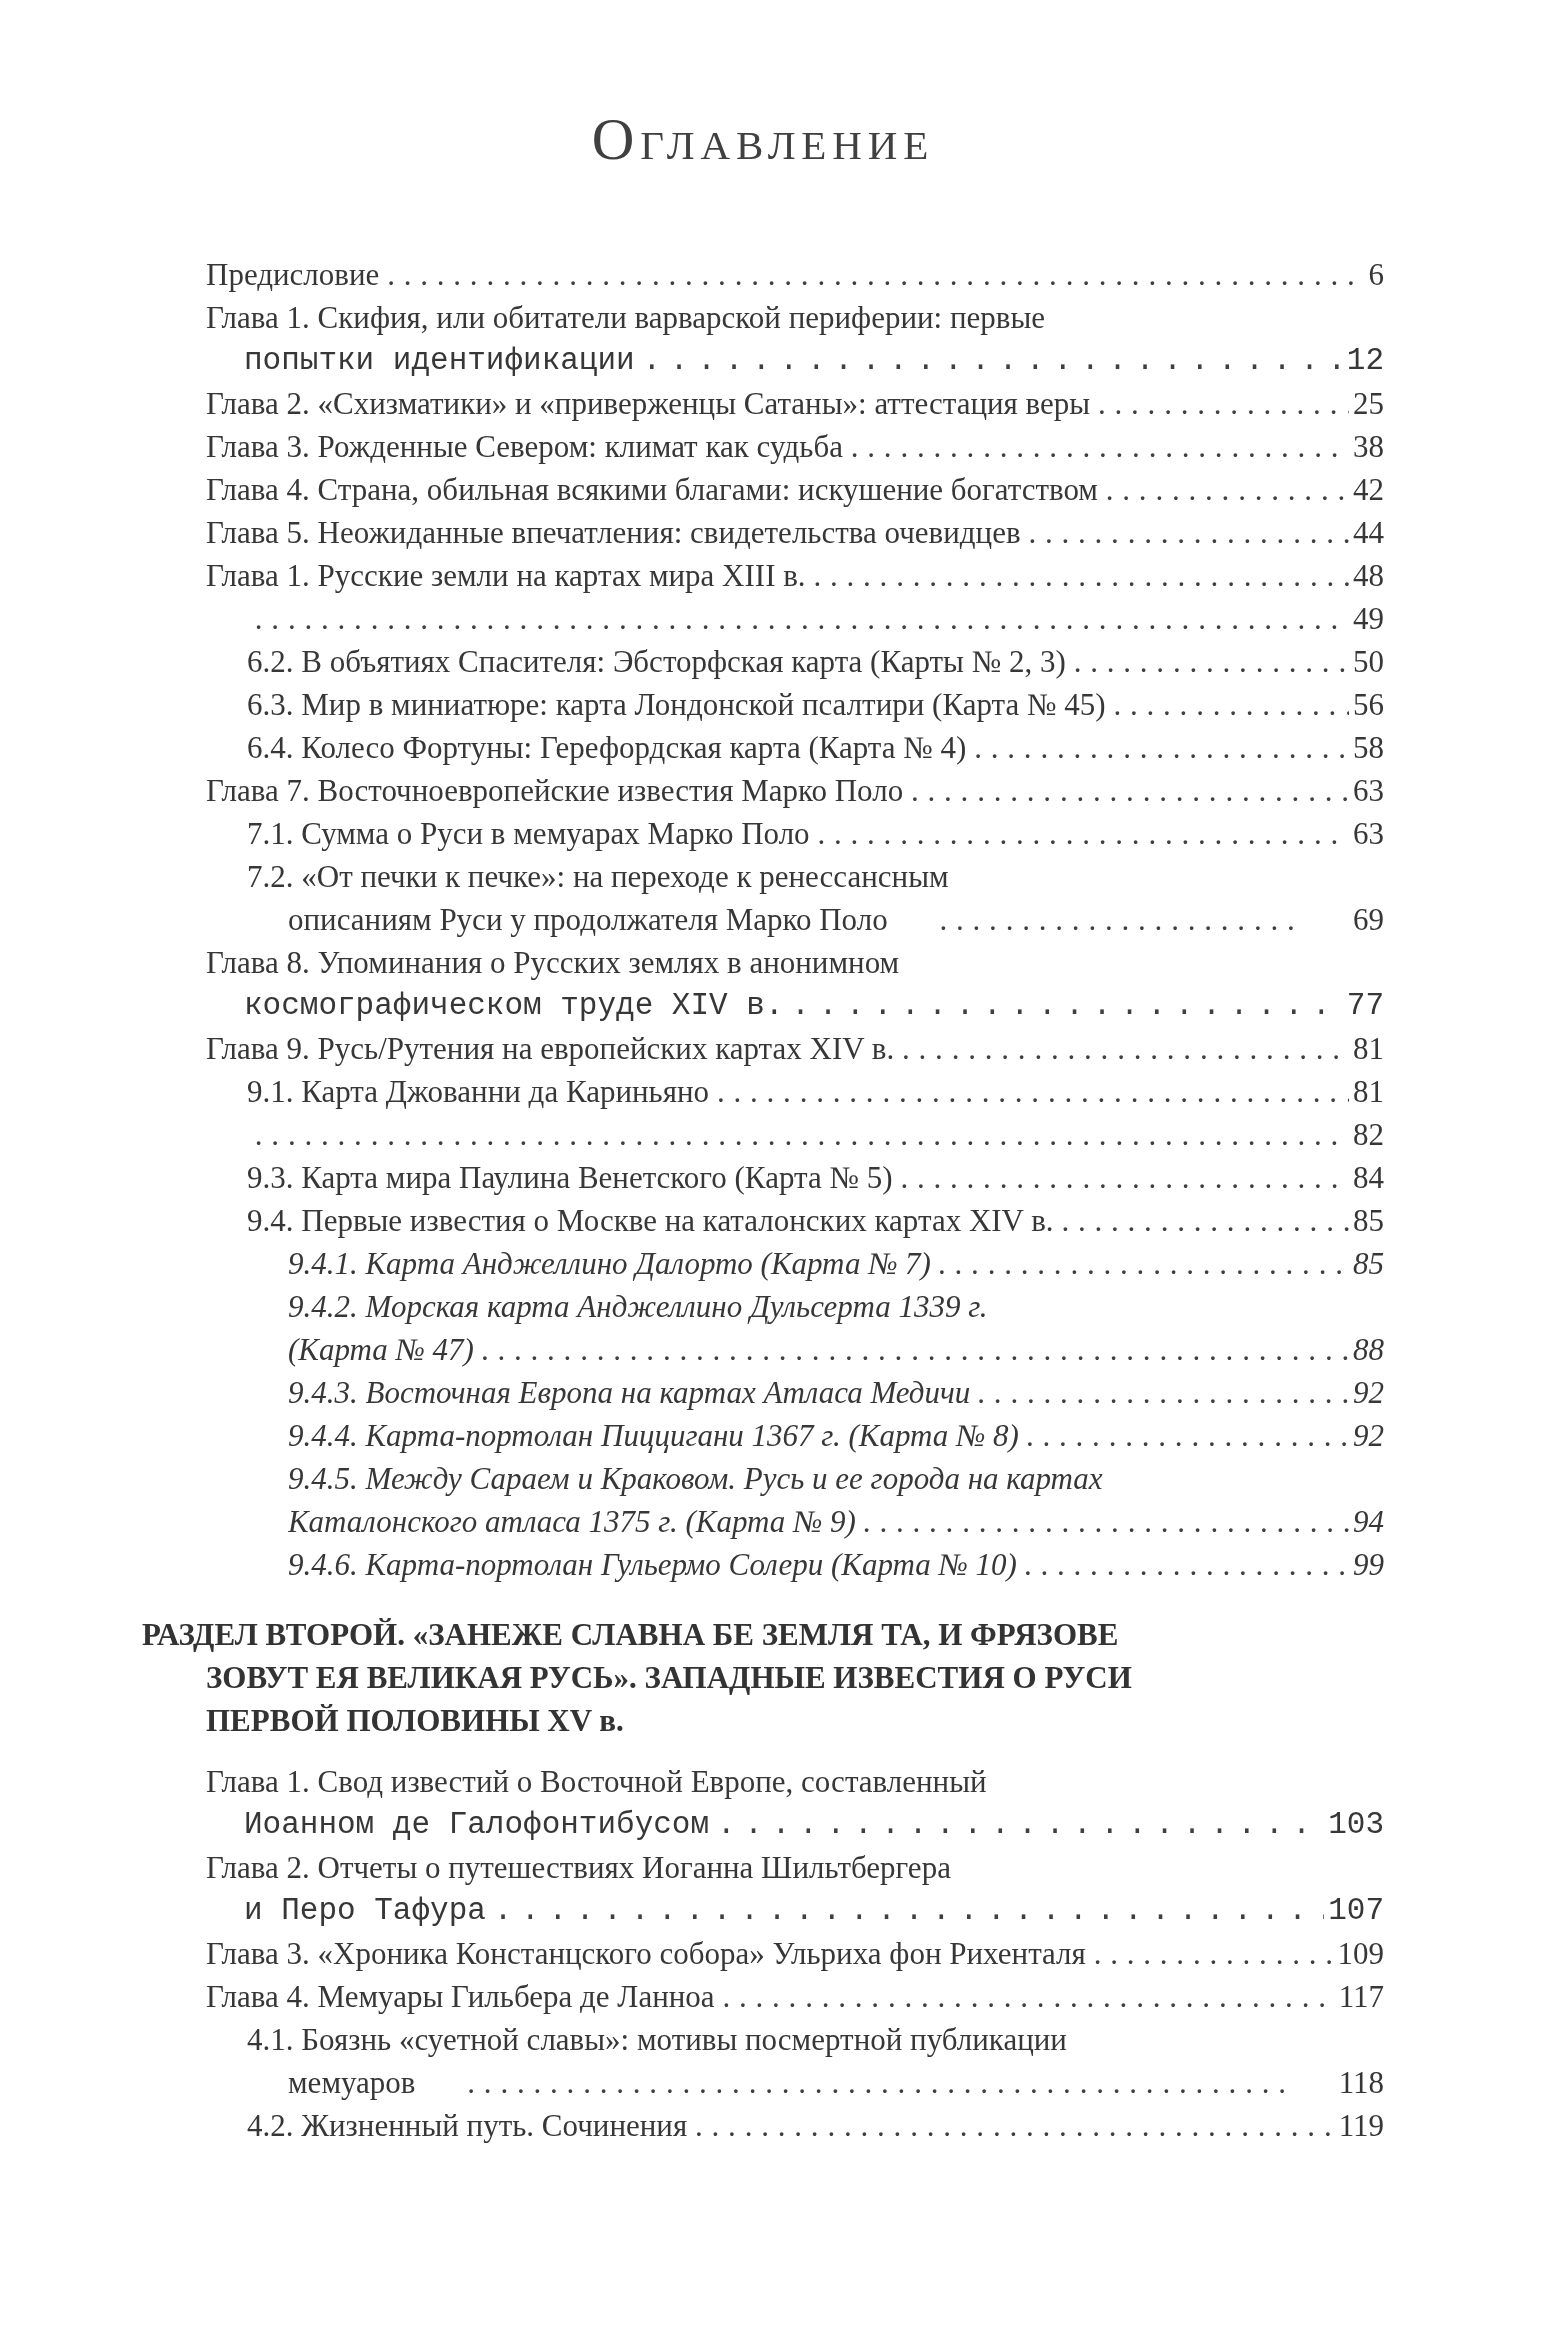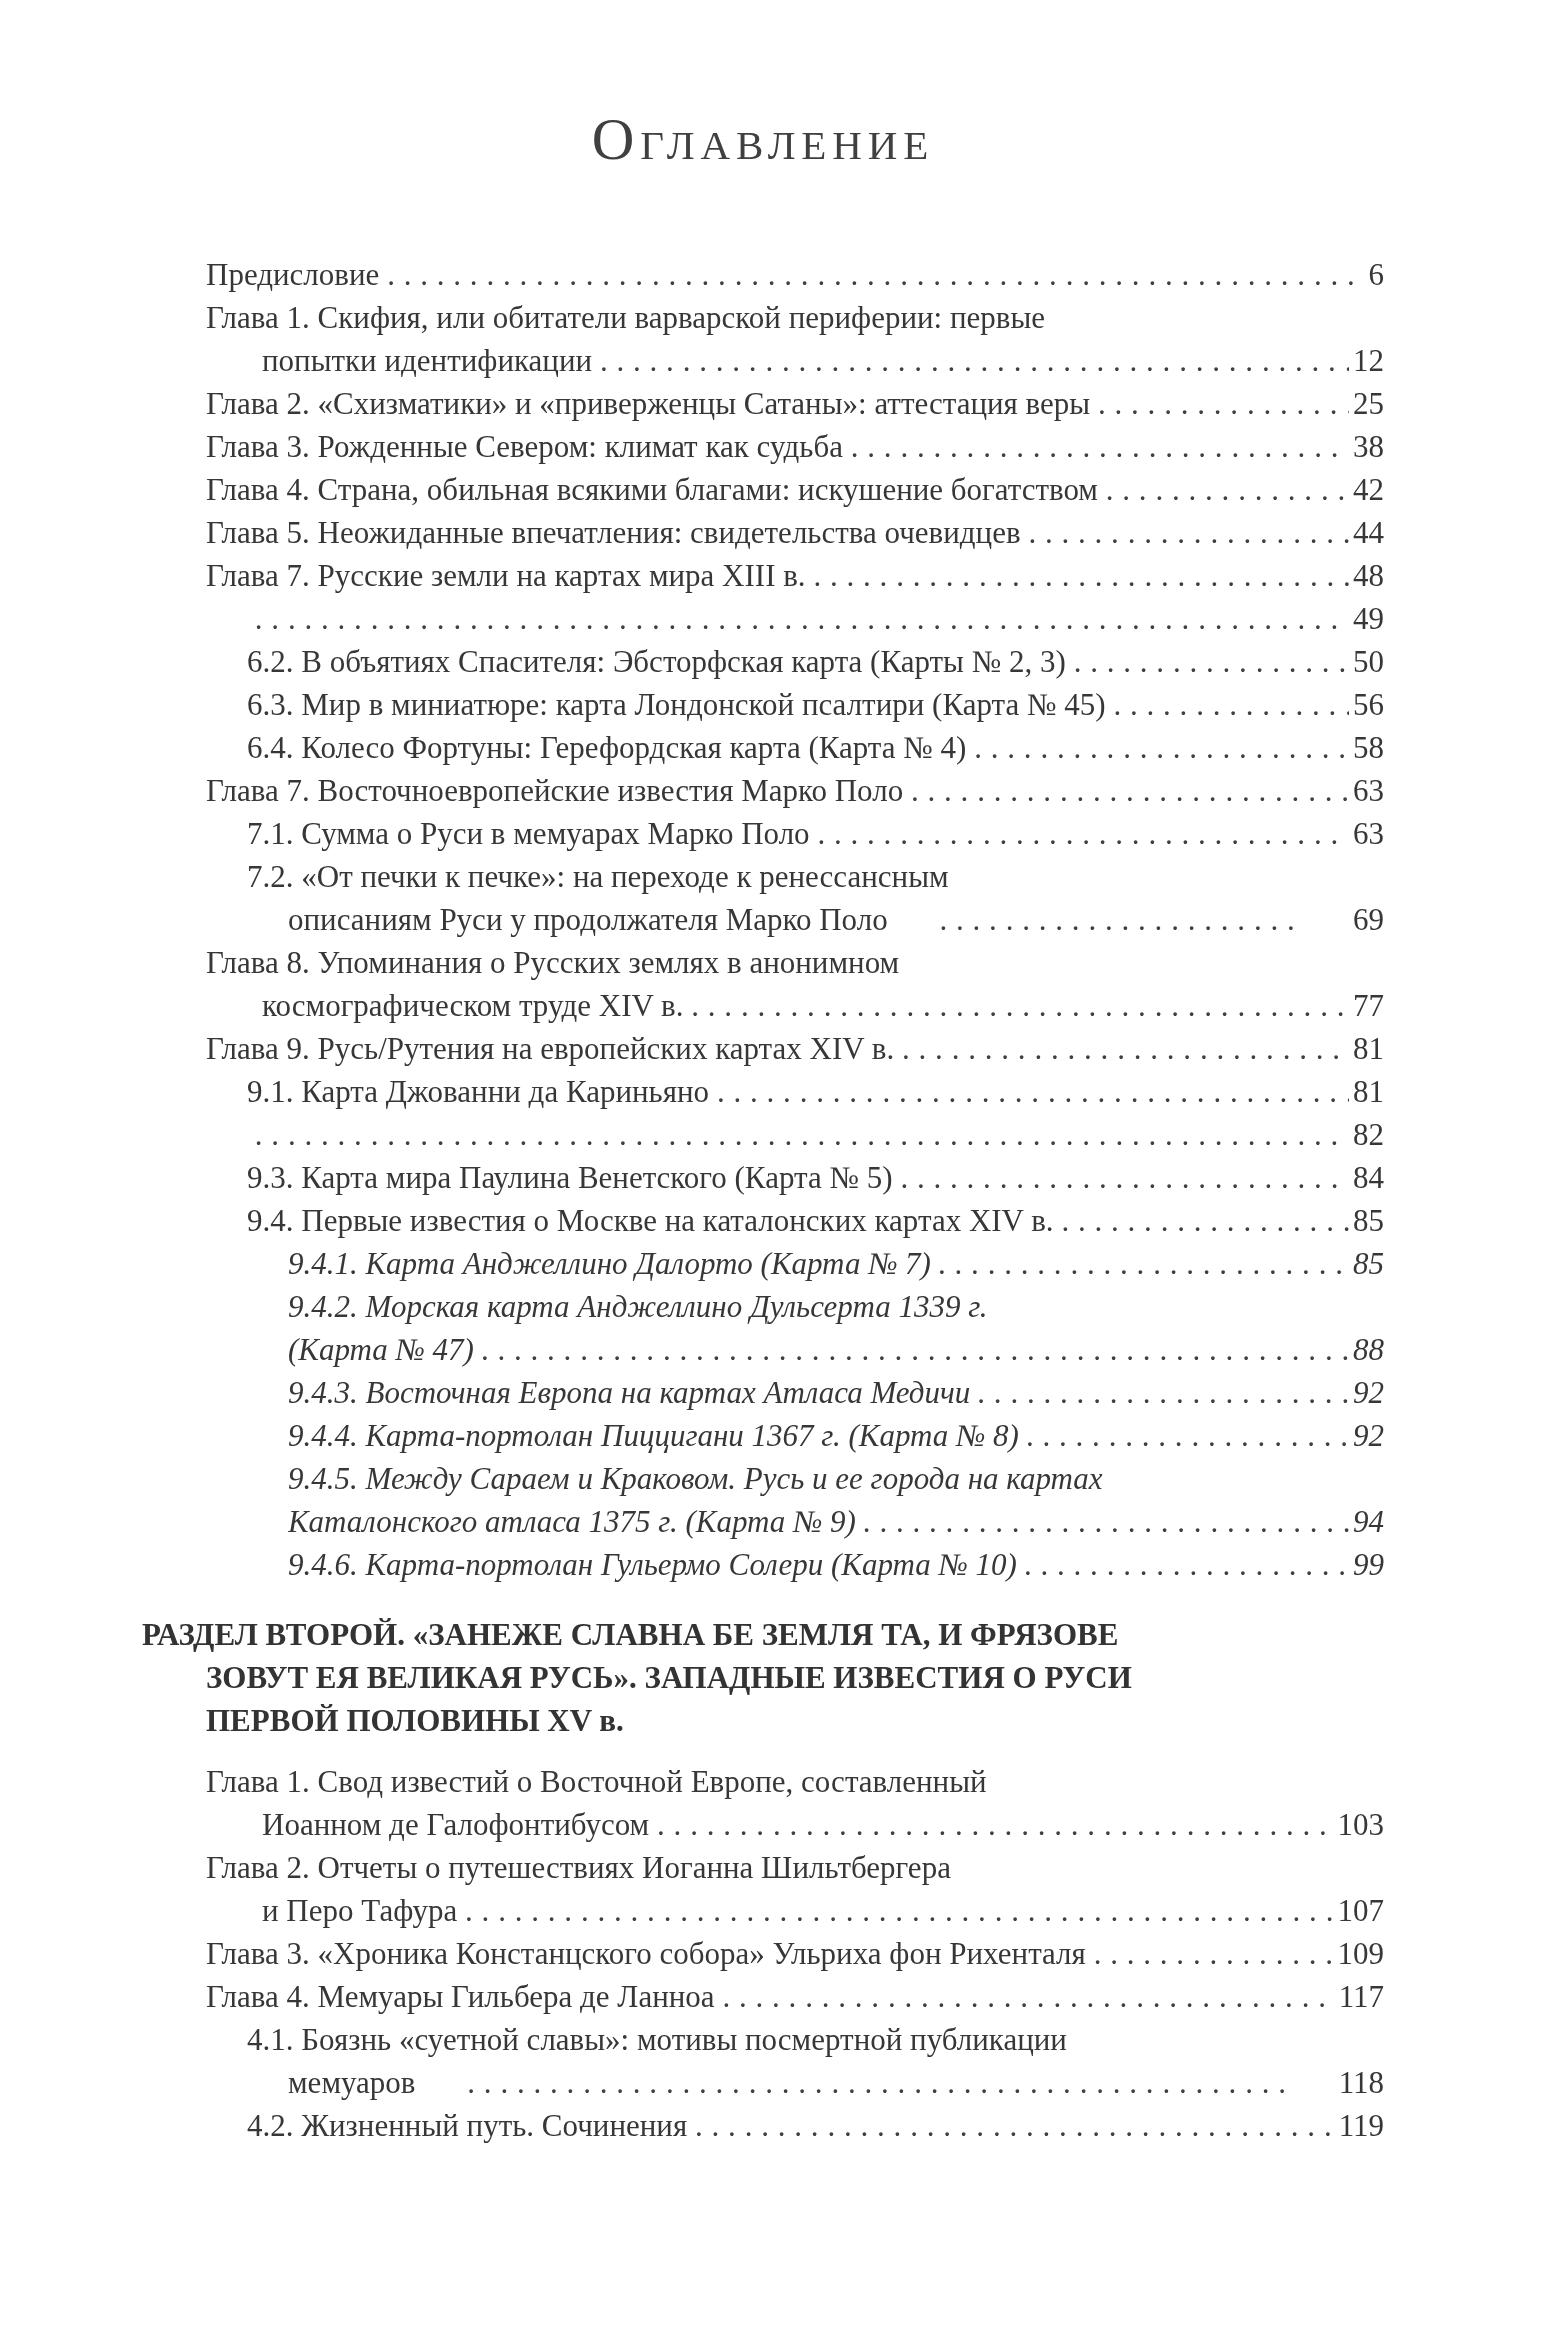--- a/index.html
+++ b/index.html
@@ -48,21 +48,21 @@
   .leader::after {
     content: "........................................................................................................................";
     letter-spacing: 8.8px;
   }
   .pagenum { flex: 0 0 auto; text-align: right; }
 
   
   .lvl-section { padding-left: 0; }
   .lvl-section .line.cont { margin-left: 64px; }
   .lvl-chapter { padding-left: 64px; }
-  .lvl-chapter .line.cont { margin-left: 56px; }
+  .lvl-chapter .line.cont { margin-left: 38px; font-family: Liberation Mono, monospace; }
   .lvl-sub { padding-left: 105px; }
   .lvl-sub .line.cont { margin-left: 41px; gap: 44px; }
   .lvl-subsub { padding-left: 146px; font-style: italic; }
   .lvl-subsub .line.cont { margin-left: 0; }
 
   .toc-section {
     font-weight: 700;
     color: #333333;
     margin: 27px 0 17.6px 0;
   }
@@ -112,21 +112,21 @@
       </div>
       <div class="toc-entry lvl-chapter">
         <div class="line">
           <span class="txt">Глава 5. Неожиданные впечатления: свидетельства очевидцев</span>
           <span class="leader"></span>
           <span class="pagenum">44</span>
         </div>
       </div>
       <div class="toc-entry lvl-chapter">
         <div class="line">
-          <span class="txt">Глава 7. Русские земли на картах мира XIII в.</span>
+          <span class="txt">Глава 1. Русские земли на картах мира XIII в.</span>
           <span class="leader"></span>
           <span class="pagenum">48</span>
         </div>
       </div>
       <div class="toc-entry lvl-sub">
         <div class="line">
           <span class="leader"></span>
           <span class="pagenum">49</span>
         </div>
       </div>

